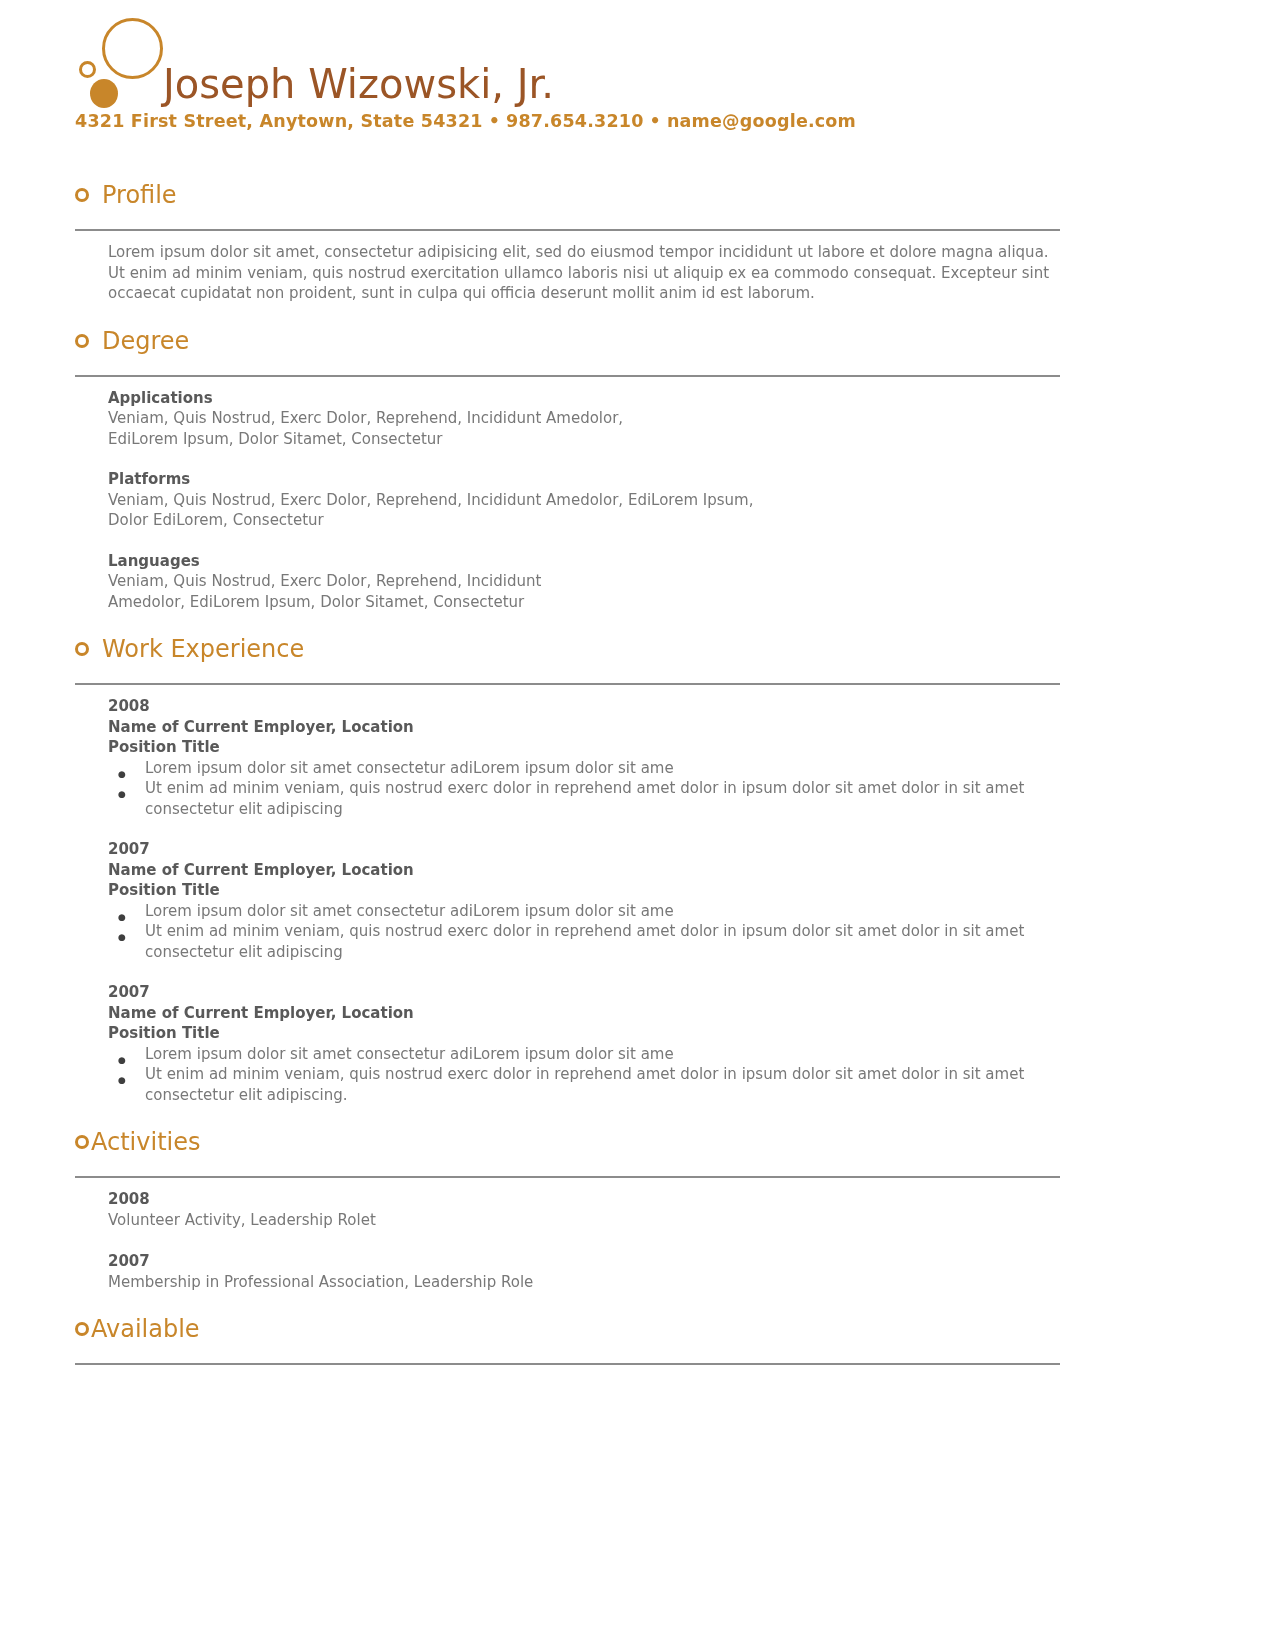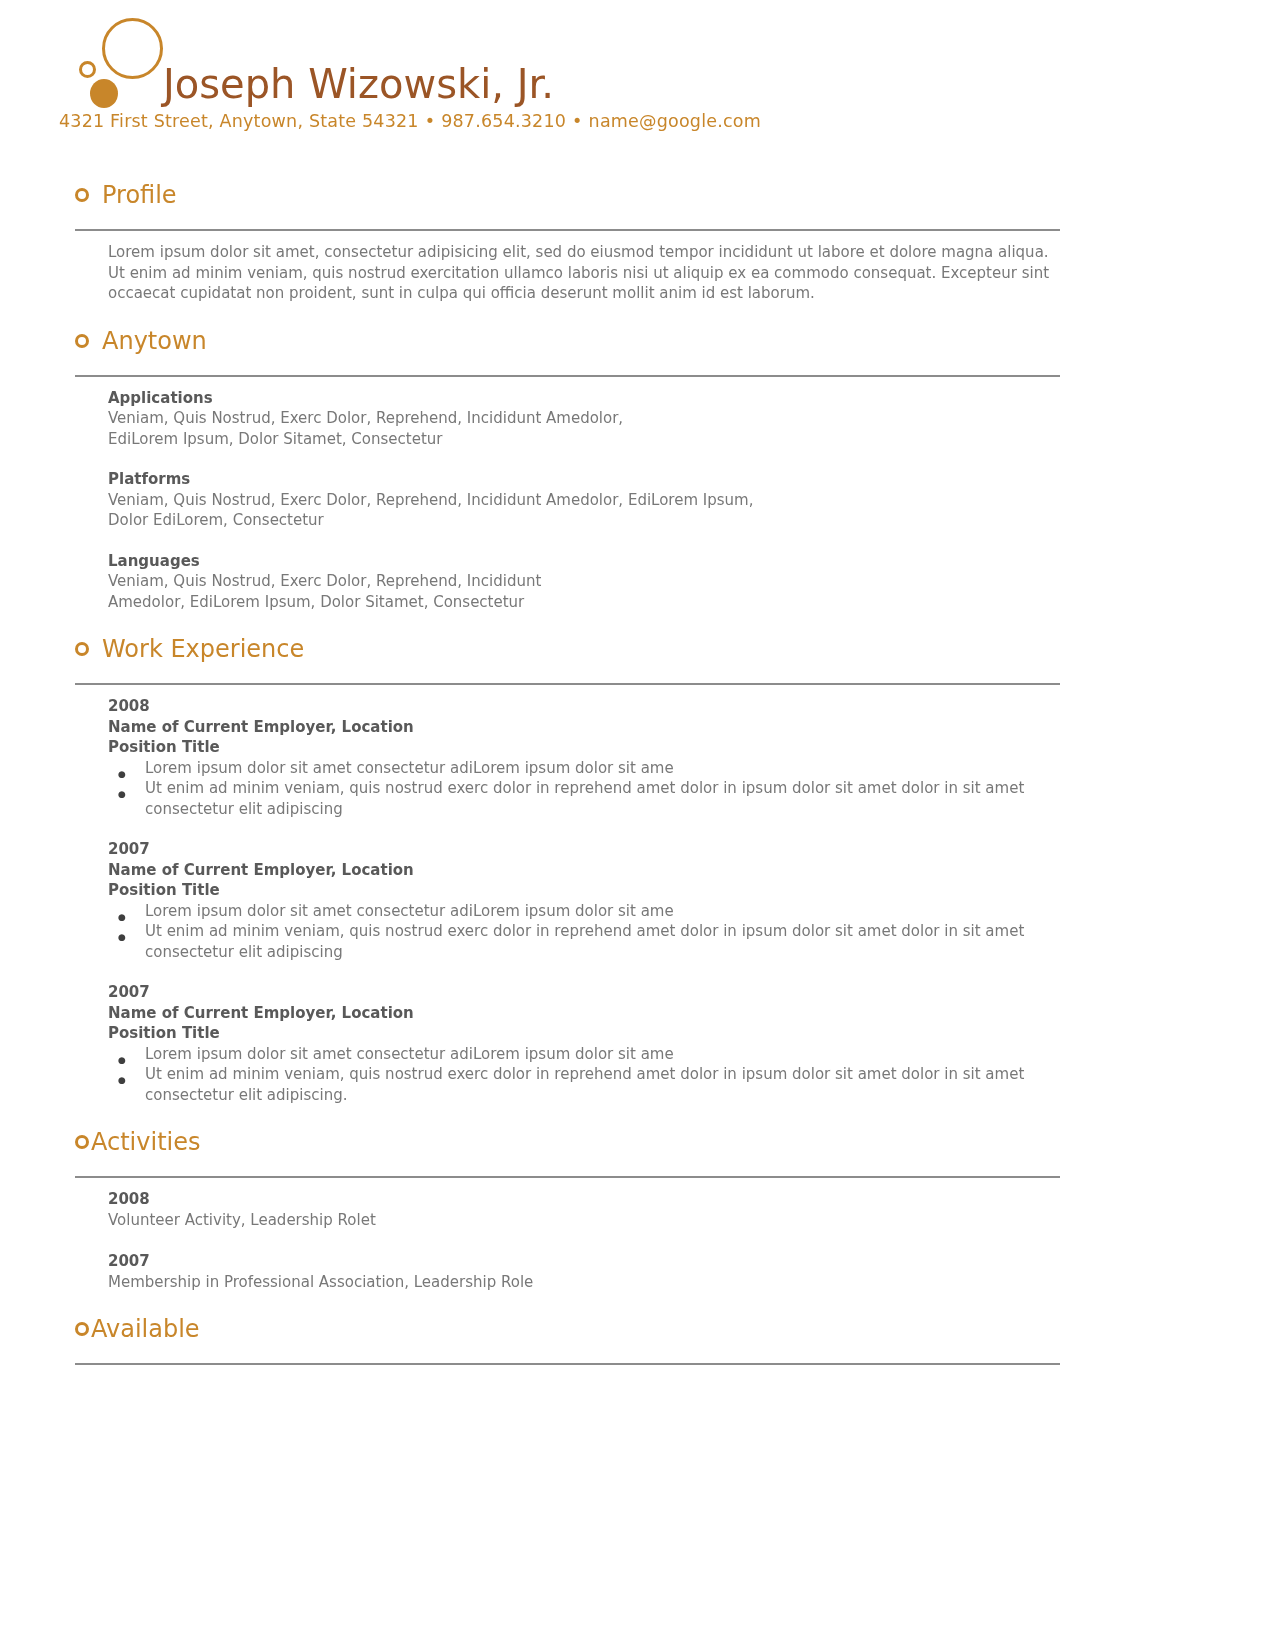--- a/index.html
+++ b/index.html
@@ -34,22 +34,22 @@
   .logo-dot{
     position:absolute;left:90px;top:79px;width:28px;height:29px;
     background:var(--accent);border-radius:50%;
   }
   .person-name{
     position:absolute;left:163px;top:62px;
     font-size:40px;font-weight:400;line-height:1.1;
     color:var(--name-brown);white-space:nowrap;
   }
   .contact{
-    position:absolute;left:59px;top:111px;
-    font-size:17.5px;font-weight:400;color:var(--accent);
+    position:absolute;left:75px;top:111px;
+    font-size:17.5px;font-weight:700;color:var(--accent);
     white-space:nowrap;letter-spacing:.2px;
   }
   .contact .sep{padding:0 6px;}
   
   .section{margin-top:22px;}
   .sec-head{display:flex;align-items:center;margin-left:75px;}
   .sec-ring{
     width:14px;height:14px;flex:none;
     border:3px solid var(--accent);border-radius:50%;
   }
@@ -105,21 +105,21 @@
     <div class="sec-rule"></div>
     <div class="sec-body">
       <p>Lorem ipsum dolor sit amet, consectetur adipisicing elit, sed do eiusmod tempor incididunt ut labore et dolore magna aliqua. Ut enim ad minim veniam, quis nostrud exercitation ullamco laboris nisi ut aliquip ex ea commodo consequat. Excepteur sint occaecat cupidatat non proident, sunt in culpa qui officia deserunt mollit anim id est laborum.</p>
     </div>
   </div>
 
 
   <div class="section">
     <div class="sec-head">
       <div class="sec-ring"></div>
-      <h2 class="sec-title">Anytown</h2>
+      <h2 class="sec-title">Degree</h2>
     </div>
     <div class="sec-rule"></div>
     <div class="sec-body">
       <div class="skill-group">
         <div class="bold">Applications</div>
         <div>Veniam, Quis Nostrud, Exerc Dolor, Reprehend, Incididunt Amedolor,</div>
         <div>EdiLorem Ipsum, Dolor Sitamet, Consectetur</div>
       </div>
       <div class="skill-group">
         <div class="bold">Platforms</div>

